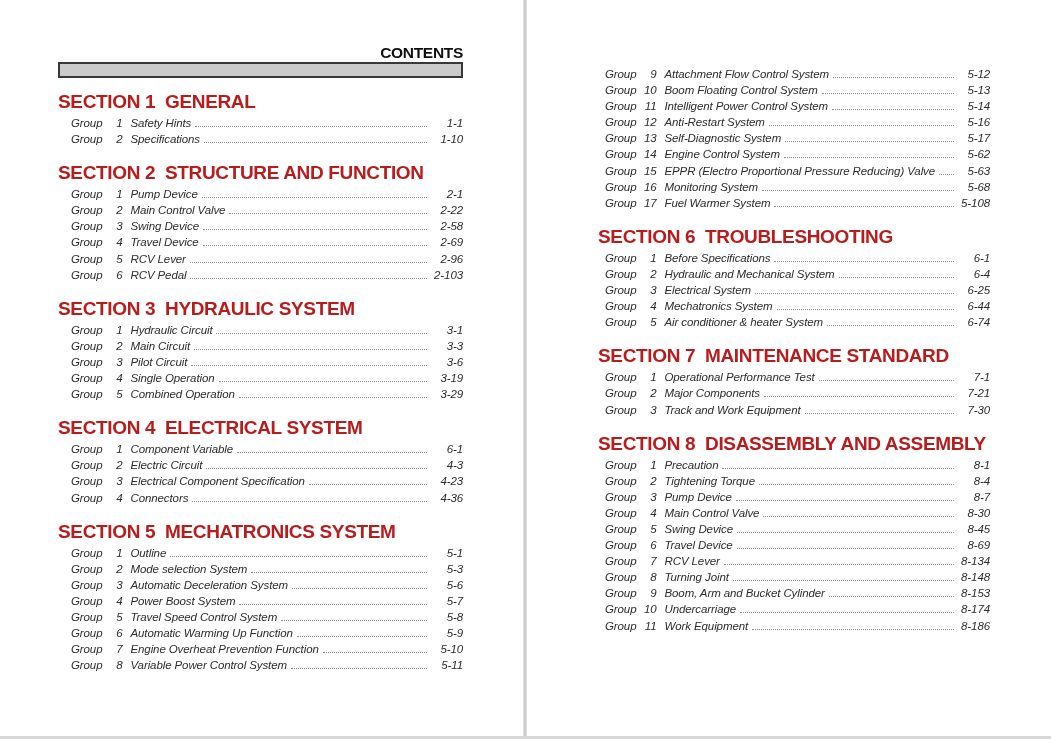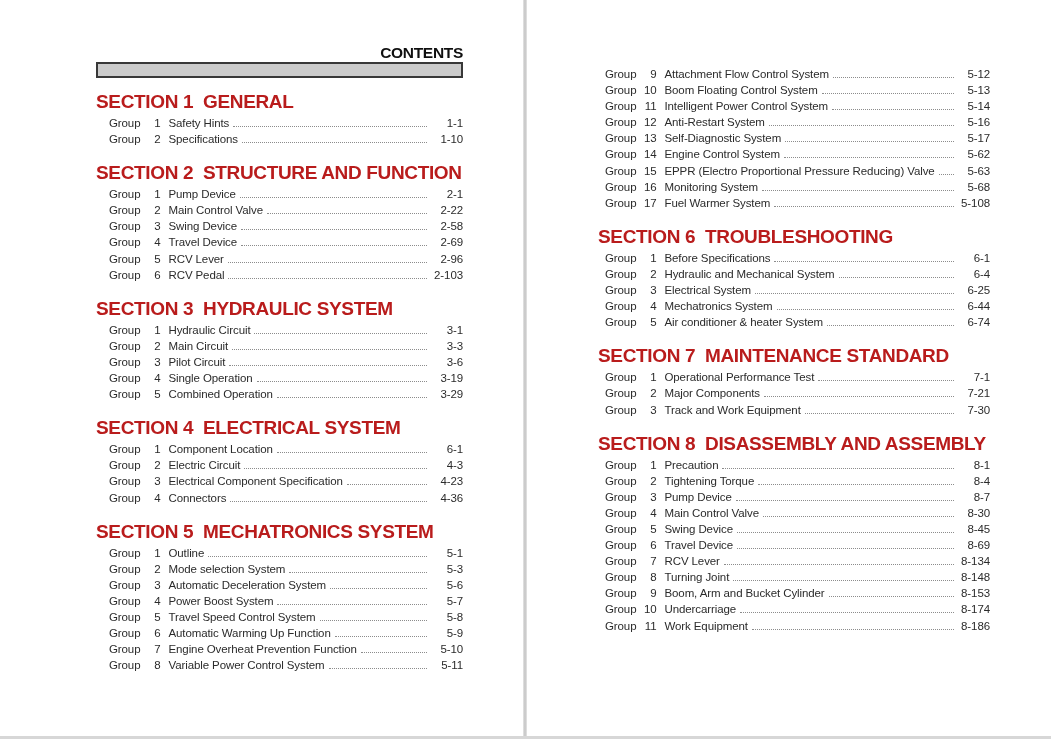--- a/index.html
+++ b/index.html
@@ -12,21 +12,21 @@
   .sheet {
     position: relative;
     width: 1051px; height: 739px;
     background: #ffffff;
   }
   .page {
     position: absolute;
     top: 0; bottom: 0;
     box-sizing: border-box;
   }
-  .page-left  { left: 0;    width: 525px; padding: 44px 62px 0 96px; }
+  .page-left  { left: 0;    width: 525px; padding: 44px 62px 0 58px; }
   .page-right { left: 527px; width: 524px; padding: 60px 61px 0 71px; }
 
   .divider {
     position: absolute;
     left: 523px; top: 0; bottom: 0;
     width: 4px;
     background: linear-gradient(to right, #e6e6e6, #c3c3c3, #e6e6e6);
   }
   .bottom-edge {
     position: absolute;
@@ -54,21 +54,21 @@
   .section { margin-top: 16px; }
   .section.cont { margin-top: 0; }
   .heading {
     font-size: 19px;
     font-weight: bold;
     color: #b91c1c;
     letter-spacing: -0.35px;
     line-height: 15px;
     white-space: pre;
   }
-  .groups { margin-top: 8px; padding-left: 13px; }
+  .groups { margin-top: 8px; padding-left: 13px; font-style: italic; }
   .page-right .groups { padding-left: 7px; }
 
   .row {
     display: flex;
     align-items: baseline;
     height: 16.1px;
     font-size: 11.5px;
     color: #2b2b2b;
     letter-spacing: -0.1px;
     white-space: nowrap;
@@ -200,21 +200,21 @@
               <span class="gpage">3-29</span>
             </div>
           </div>
         </div>
         <div class="section">
           <div class="heading">SECTION 4  ELECTRICAL SYSTEM</div>
           <div class="groups">
             <div class="row">
               <span class="glabel">Group</span>
               <span class="gnum">1</span>
-              <span class="gtitle">Component Location</span>
+              <span class="gtitle">Component Variable</span>
               <span class="dots"></span>
               <span class="gpage">6-1</span>
             </div>
             <div class="row">
               <span class="glabel">Group</span>
               <span class="gnum">2</span>
               <span class="gtitle">Electric Circuit</span>
               <span class="dots"></span>
               <span class="gpage">4-3</span>
             </div>

